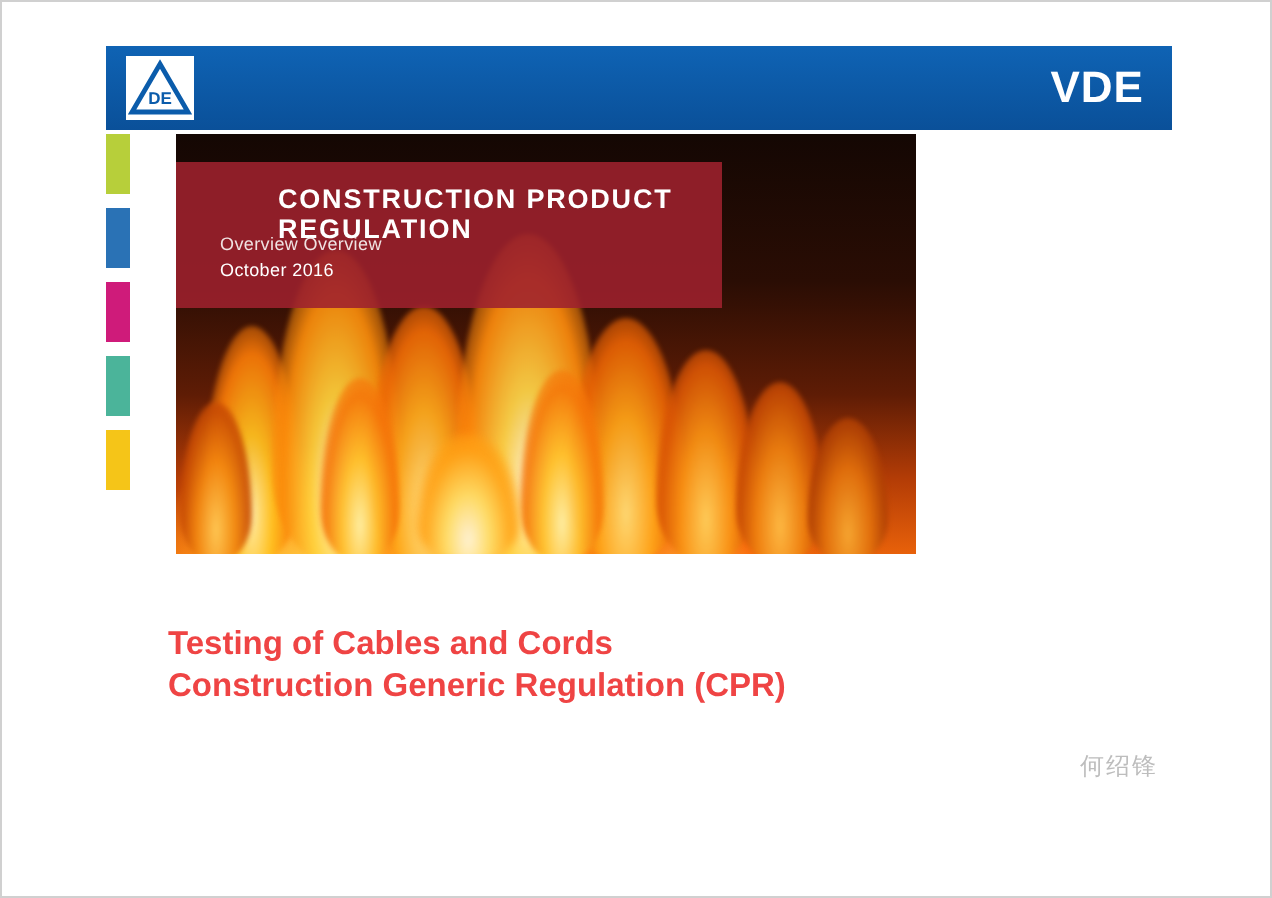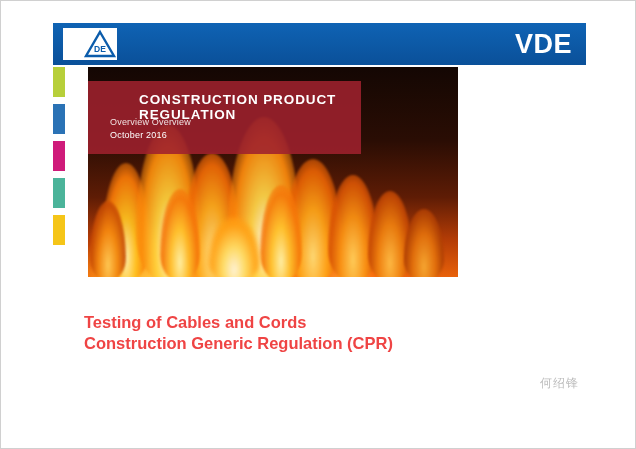--- a/index.html
+++ b/index.html
@@ -34,29 +34,28 @@
     background: #0b5cab;
     background: linear-gradient(180deg, #0f63b4 0%, #0a5099 100%);
   }
   .header-logo {
     position: absolute;
     left: 10px;
     top: 5px;
     width: 34px;
     height: 32px;
     background: #ffffff;
-    padding-left: 20px;
   }
   .header-logo svg { display: block; }
   .header-title {
     position: absolute;
     right: 14px;
     top: 6px;
     color: #ffffff;
-    font-size: 27px;
+    font-size: 22px;
     font-weight: bold;
     letter-spacing: 0.5px;
     line-height: 30px;
   }
 
   
   .chips {
     position: absolute;
     left: 52px;
     top: 66px;

